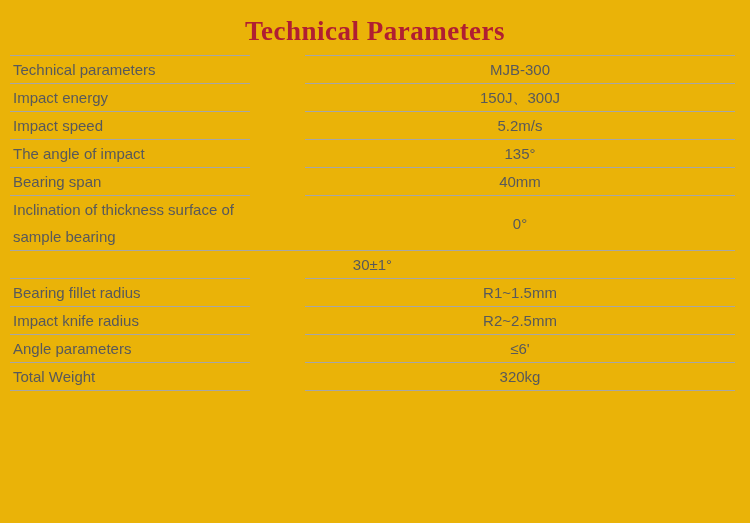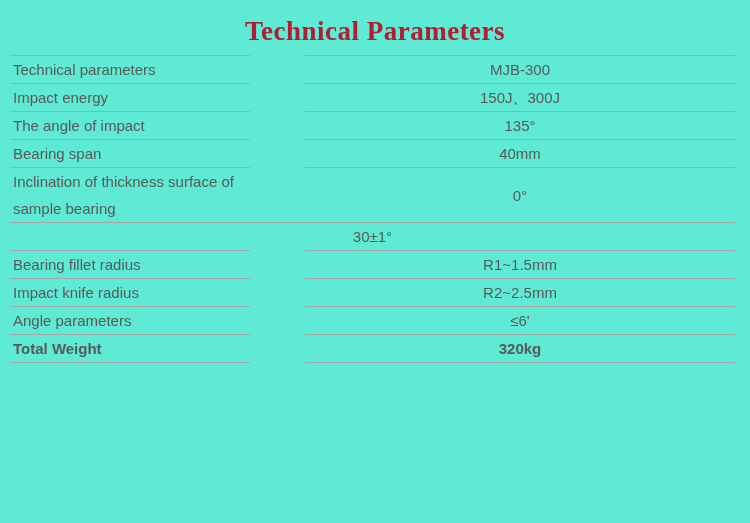--- a/index.html
+++ b/index.html
@@ -4,21 +4,21 @@
 <style>
   html, body {
     margin: 0;
     padding: 0;
     background: #ffffff;
   }
   .page {
     position: relative;
     width: 750px;
     height: 523px;
-    background: #5eead4;
+    background: #eab308;
     font-family: "Liberation Sans", sans-serif;
     overflow: hidden;
   }
   .page-title {
     margin: 0;
     padding-top: 15px;
     height: 55px;
     box-sizing: border-box;
     text-align: center;
     font-family: "Liberation Serif", "DejaVu Serif", serif;
@@ -52,37 +52,40 @@
     justify-content: flex-start;
     text-align: left;
   }
   .cell.value {
     flex: 1;
     justify-content: center;
     text-align: left;
   }
   .row:last-child .cell {
     border-bottom: 1px solid var(--line-color, #a6a6a6);
-    font-weight: bold;
   }
 </style>
 </head>
 <body>
 
 <div class="page" style="--title-color: #b01e32; --text-color: #58595b; --line-color: #a6a6a6;">
   <h1 class="page-title">Technical Parameters</h1>
 
   <div class="params-table">
       <div class="row">
         <div class="cell name">Technical parameters</div>
         <div class="cell value">MJB-300</div>
       </div>
       <div class="row">
         <div class="cell name">Impact energy</div>
         <div class="cell value">150J、300J</div>
+      </div>
+      <div class="row">
+        <div class="cell name">Impact speed</div>
+        <div class="cell value">5.2m/s</div>
       </div>
       <div class="row">
         <div class="cell name">The angle of impact</div>
         <div class="cell value">135°</div>
       </div>
       <div class="row">
         <div class="cell name">Bearing span</div>
         <div class="cell value">40mm</div>
       </div>
       <div class="row">

